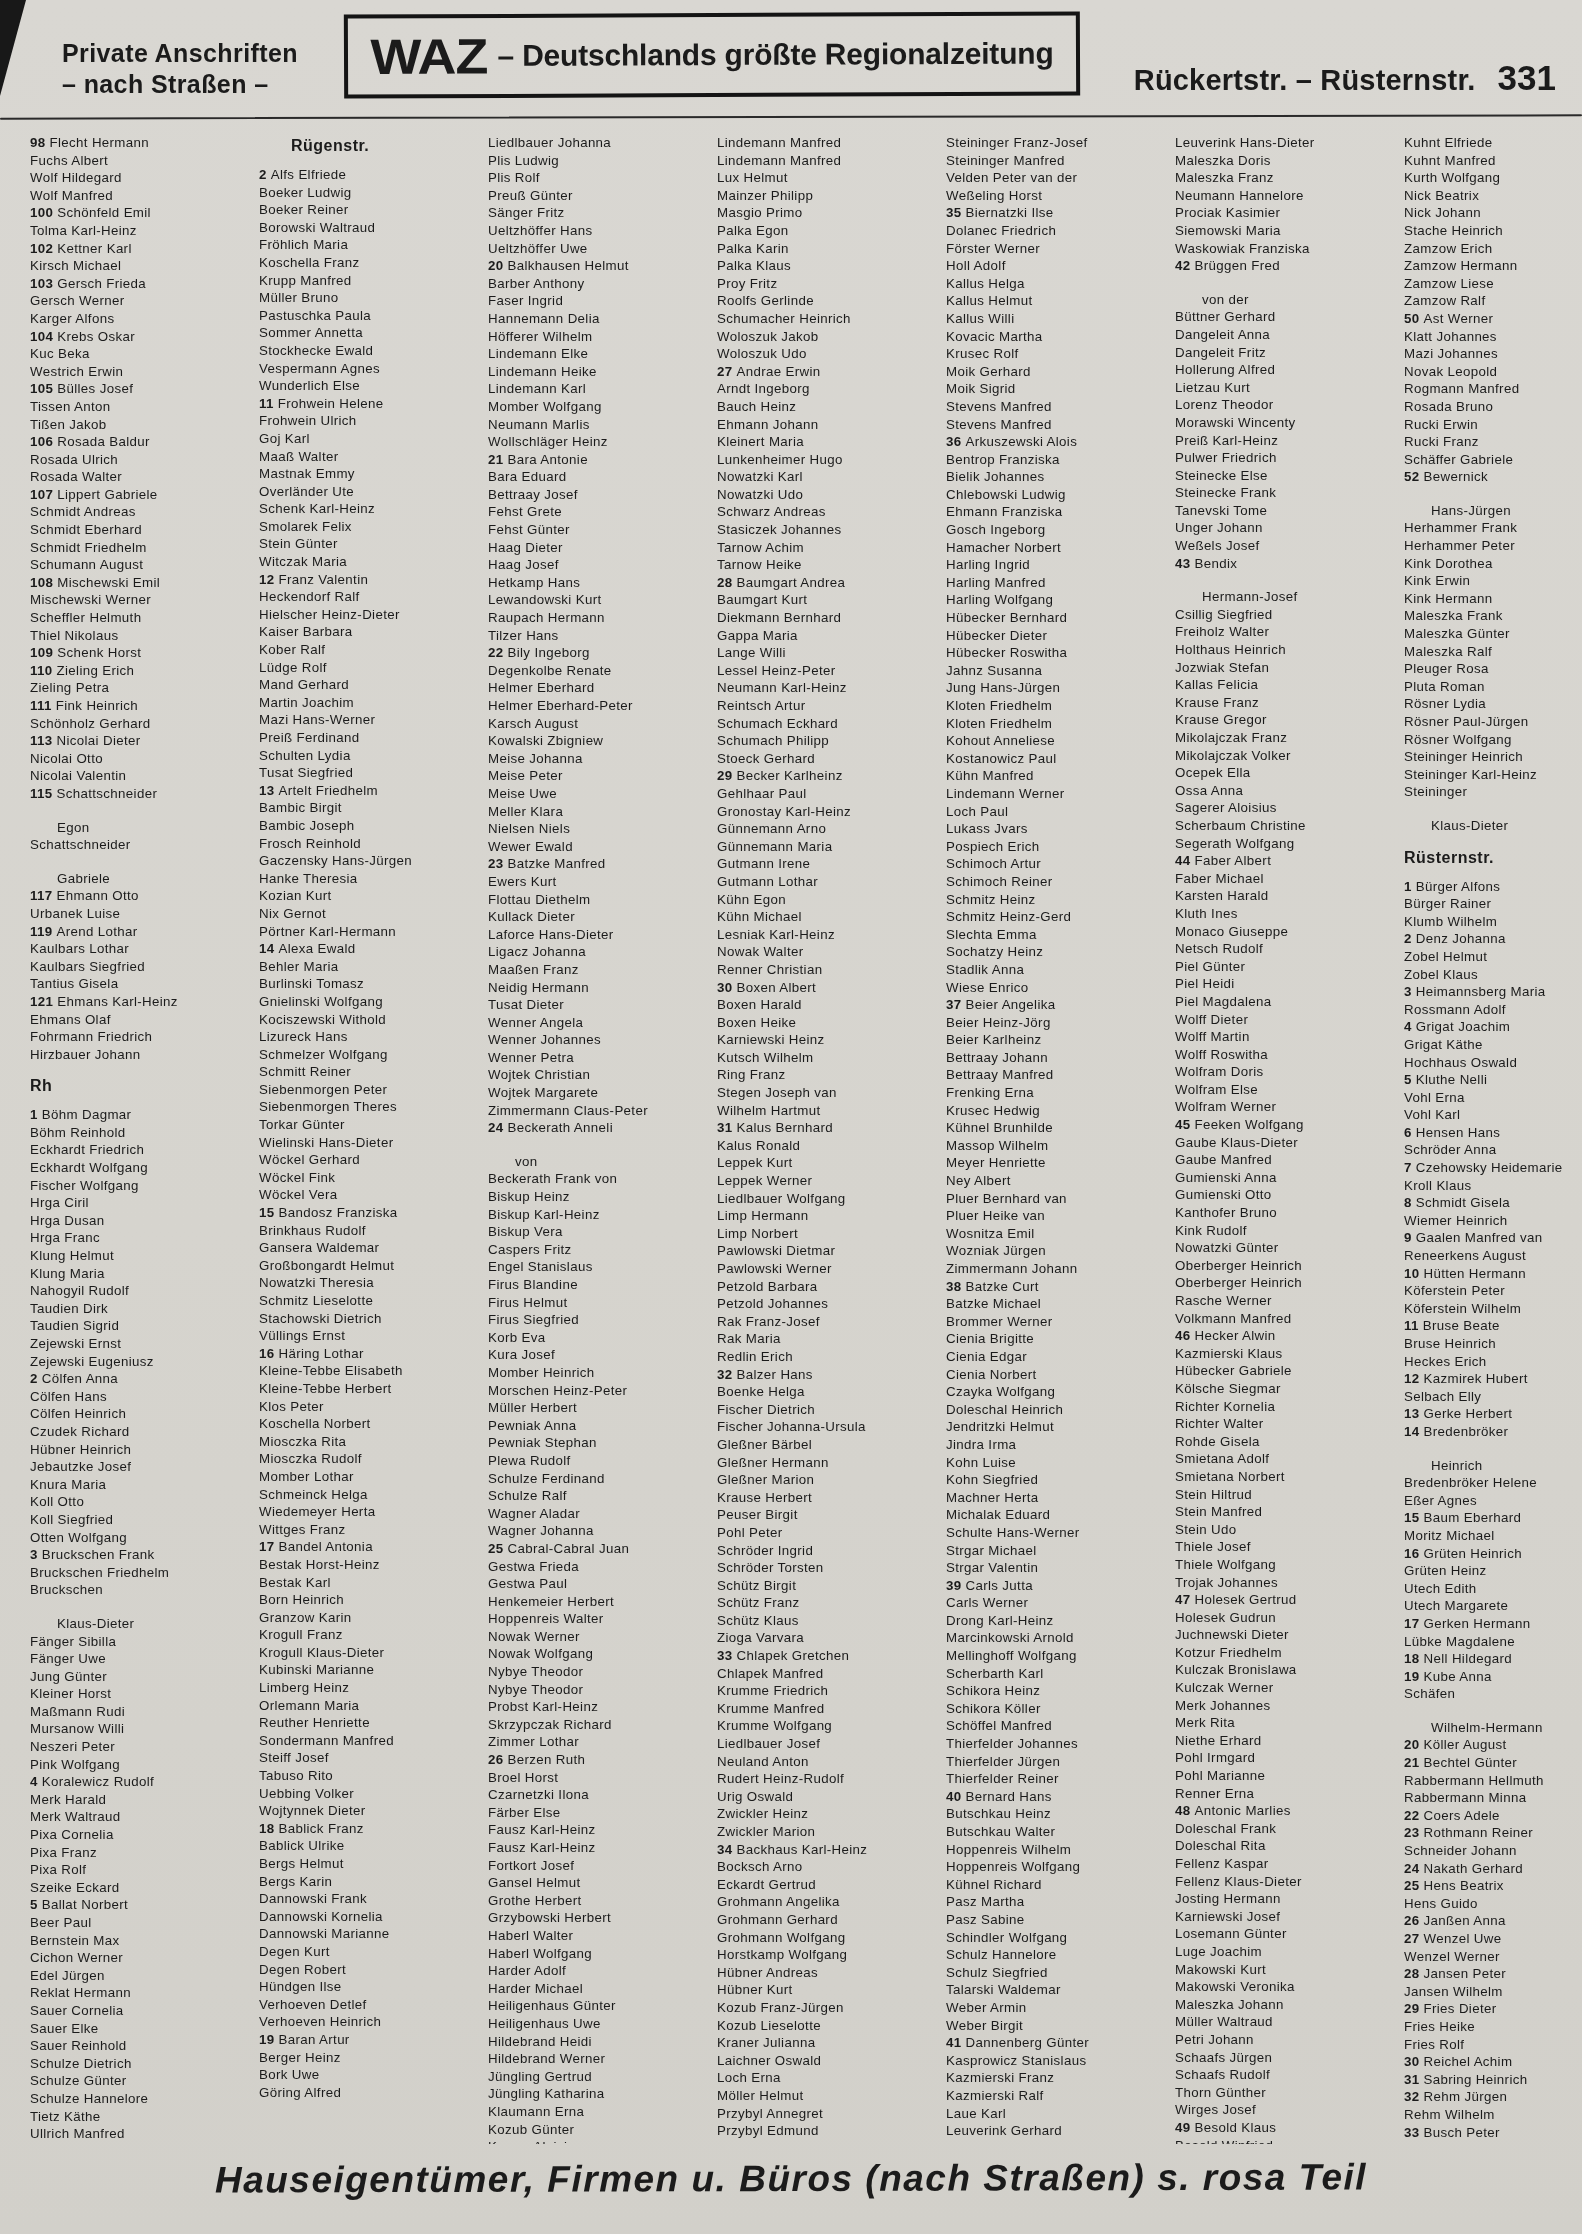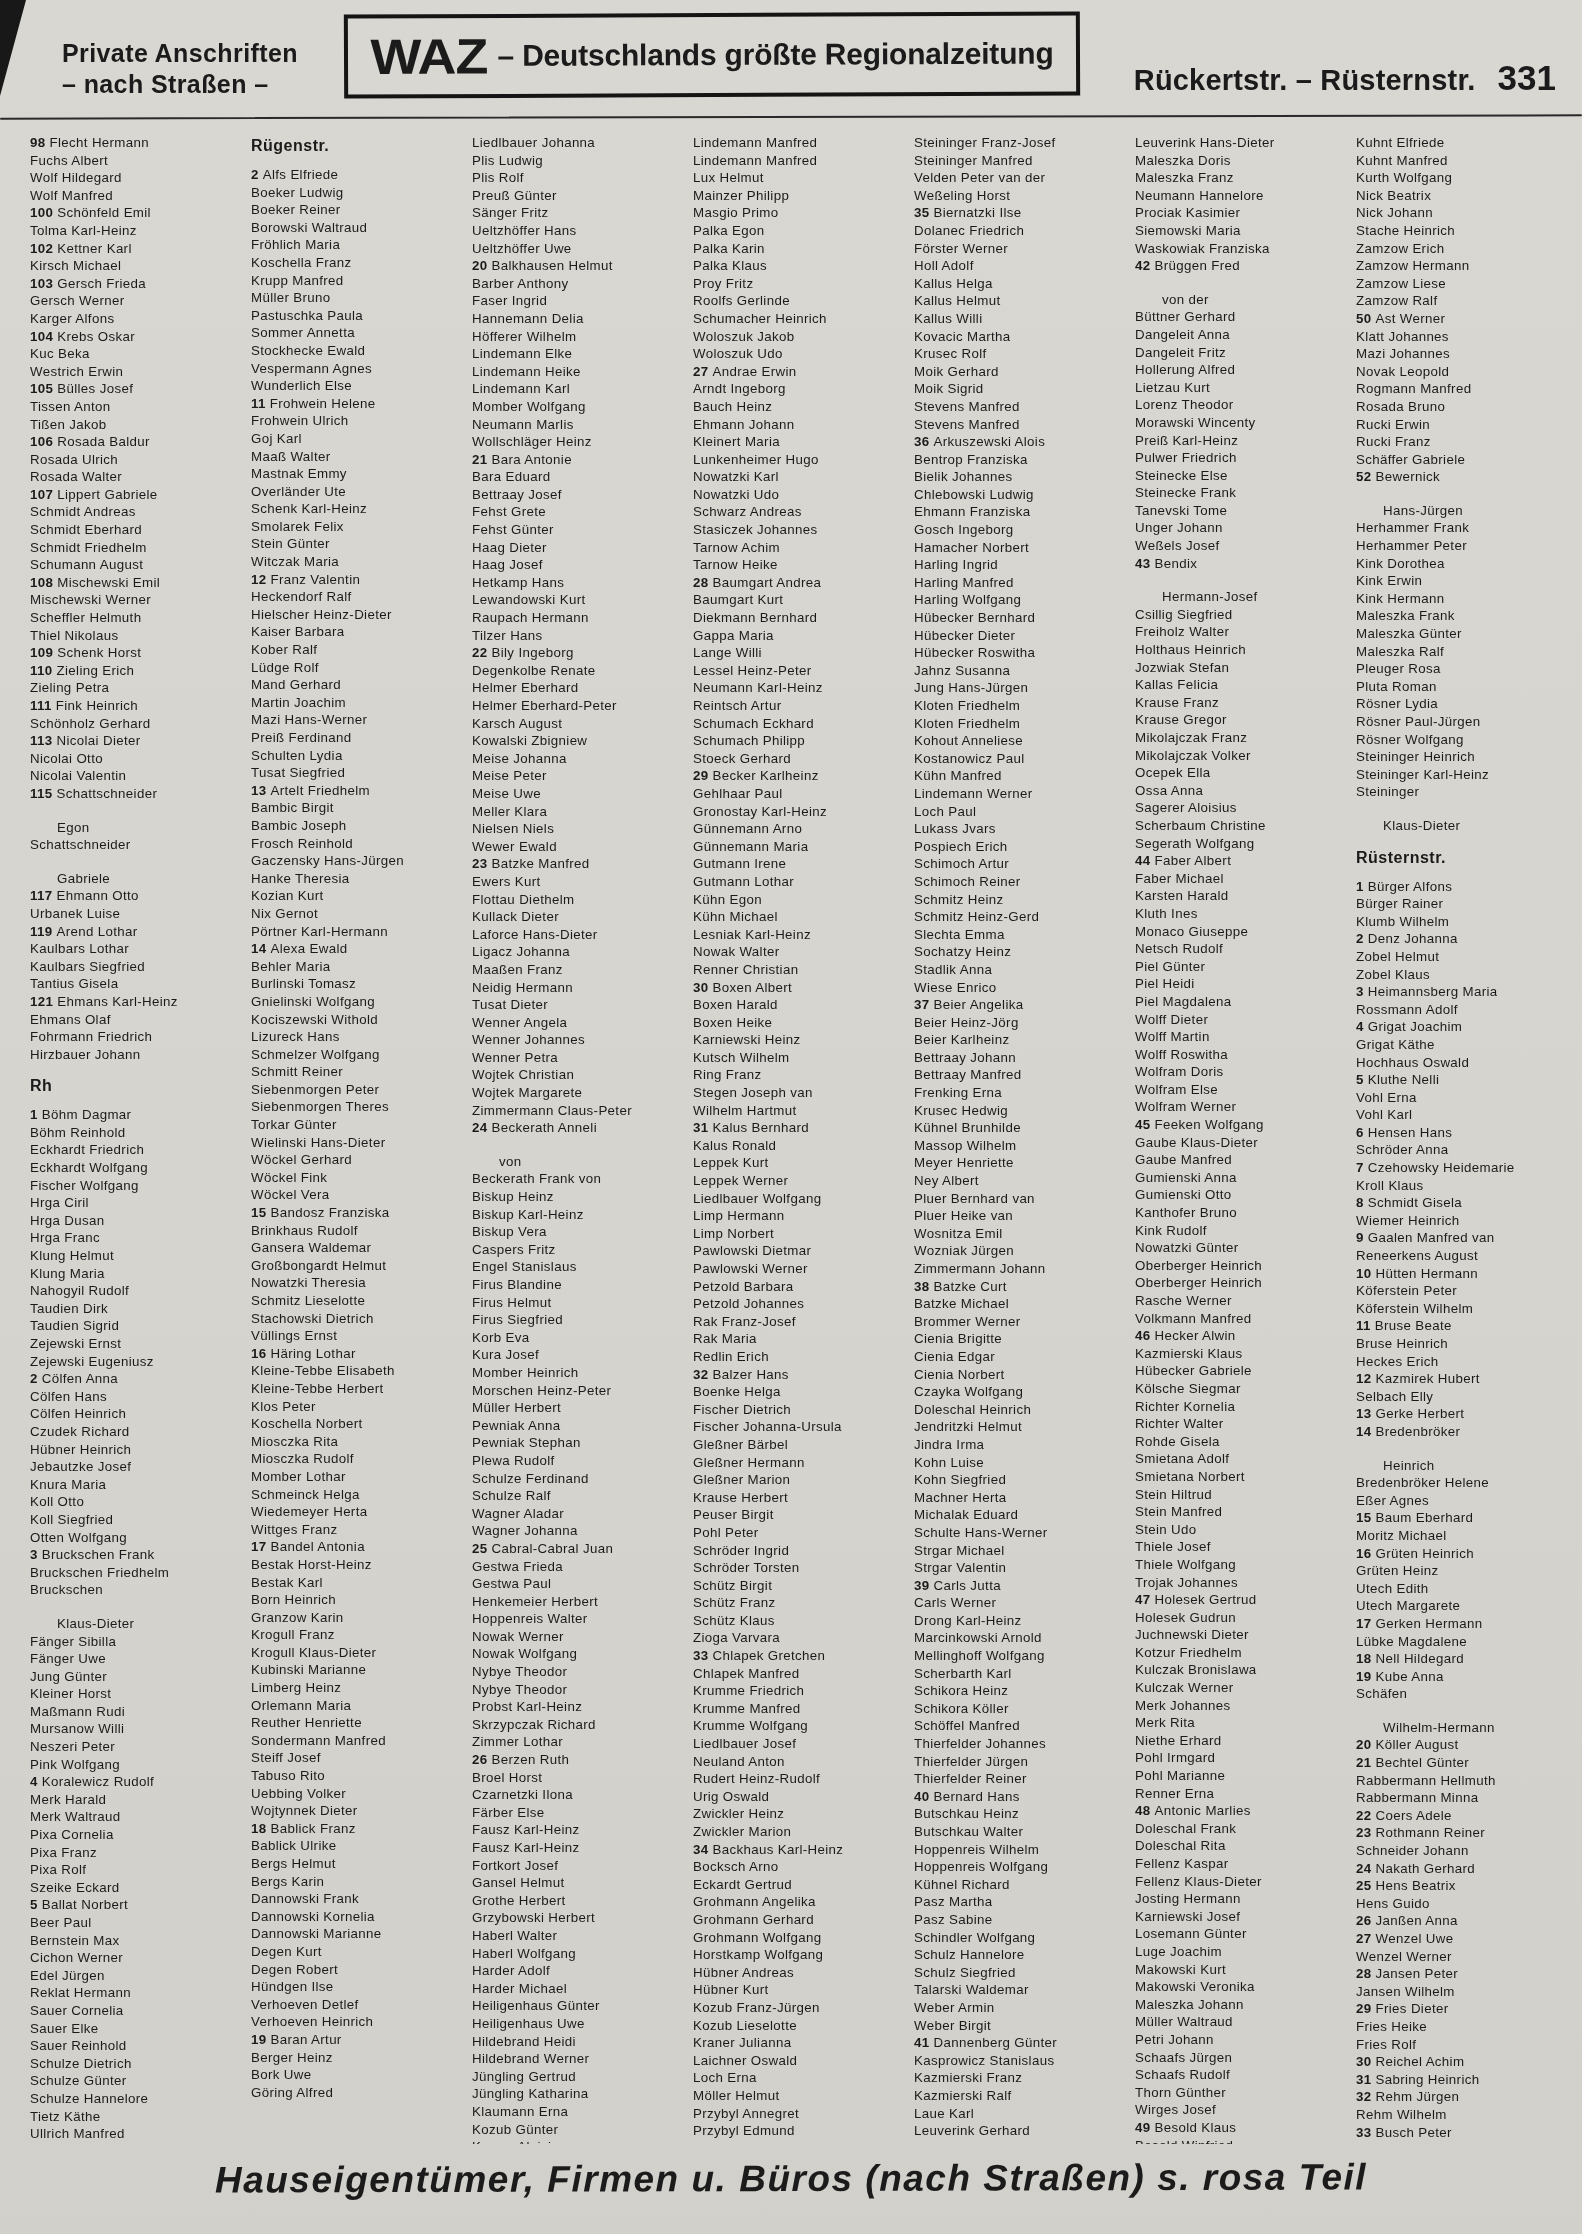--- a/index.html
+++ b/index.html
@@ -13,27 +13,27 @@
   .waz-box{position:absolute;left:344px;top:13px;width:728px;height:76px;border:4px solid #141414;
         display:flex;align-items:center;justify-content:center;transform:rotate(-.25deg);background:transparent;}
   .waz-logo{font-weight:bold;font-size:54px;letter-spacing:-1px;transform:scaleY(.92);}
   .waz-tagline{font-weight:bold;font-size:30px;margin-left:10px;letter-spacing:-.2px;white-space:nowrap;}
   .hdr-right{position:absolute;right:26px;top:58px;display:flex;align-items:baseline;white-space:nowrap;margin-left:33px;}
   .range{font-weight:bold;font-size:29px;letter-spacing:.2px;}
   .pageno{font-weight:bold;font-size:35px;margin-left:22px;}
   .hdr-rule{position:absolute;left:0;top:116px;width:1582px;height:2px;background:#2a2a2a;
         transform:rotate(-.12deg);border-radius:2px;}
   
-  .columns{position:absolute;left:30px;top:134px;width:1538px;height:2010px;display:flex;gap:13px;}
+  .columns{position:absolute;left:30px;top:134px;width:1538px;height:2010px;display:flex;gap:21px;}
   .col{width:208px;flex:none;overflow:hidden;}
   .line{font-size:13.3px;line-height:17.6px;letter-spacing:.35px;white-space:nowrap;color:#1b1b1b;}
   .line.indent{padding-left:27px;margin-top:16px;}
   .num{font-weight:bold;}
   .street-heading{font-weight:bold;font-size:16px;letter-spacing:.5px;margin:14px 0 11px 0;}
-  .col > .street-heading:first-child{margin-top:3px;}
+  .col > .street-heading:first-child{margin-top:3px;margin-left:32px;}
   
   .banner{position:absolute;left:0;top:2158px;width:1582px;text-align:center;
         font-weight:bold;font-style:italic;font-size:37px;letter-spacing:1.5px;transform:rotate(-.15deg);}
 </style>
 </head>
 <body>
 
 <div class="page">
 
   <div class="corner-artifact"></div>

